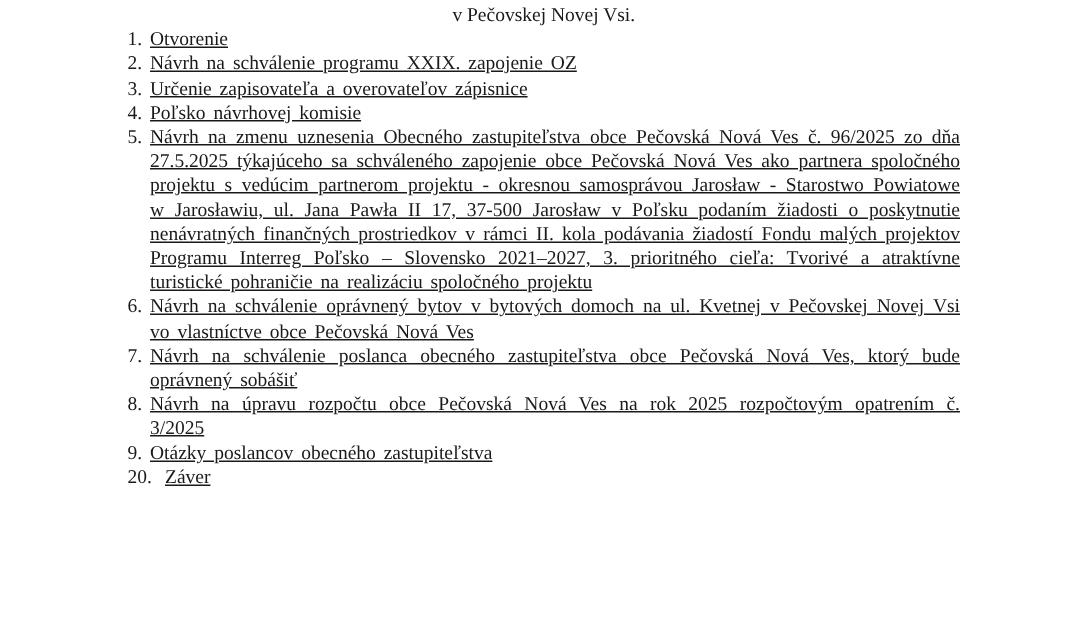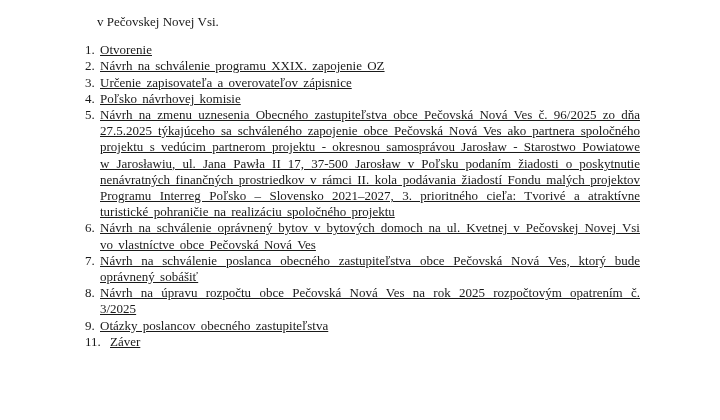--- a/index.html
+++ b/index.html
@@ -17,21 +17,22 @@
     width: 720px;
     height: 420px;
     padding: 2px 80px 0 85px;
     font-family: "Liberation Serif", "DejaVu Serif", serif;
     font-size: 13px;
     line-height: 16.2px;
     color: #1a1a1a;
     background: #ffffff;
   }
   .fragment {
-    margin: 12px;
+    margin: 0;
+    text-align: center;
   }
   .title {
     margin: 15px 0 0 0;
     font-weight: 700;
   }
   .agenda {
     margin: 0;
   }
   .item {
     display: flex;
@@ -99,17 +100,17 @@
     <span class="txt">Návrh na úpravu rozpočtu obce Pečovská Nová Ves na rok 2025 rozpočtovým opatrením č. 3/2025</span>
   </div>
 
   <div class="item">
     <span class="num">9.</span>
     <span class="txt">Otázky poslancov obecného zastupiteľstva</span>
   </div>
 
 
   <div class="item">
-    <span class="num">11.</span>
+    <span class="num">20.</span>
     <span class="txt">Záver</span>
   </div>
 </div>
 </div>
 
 </body></html>

